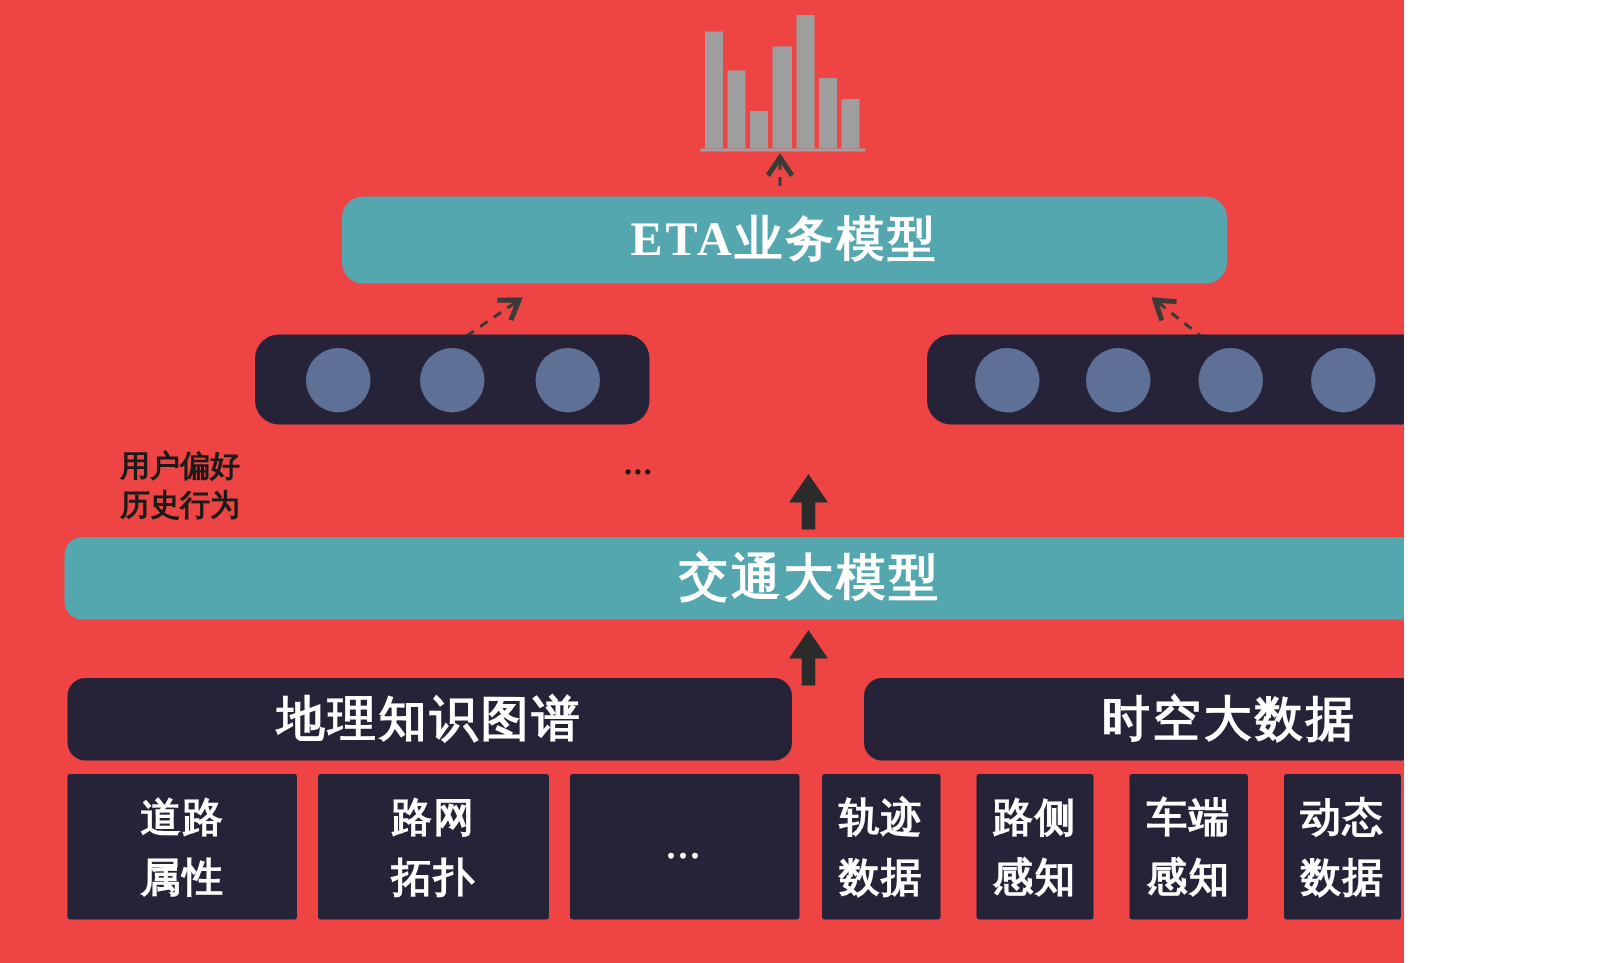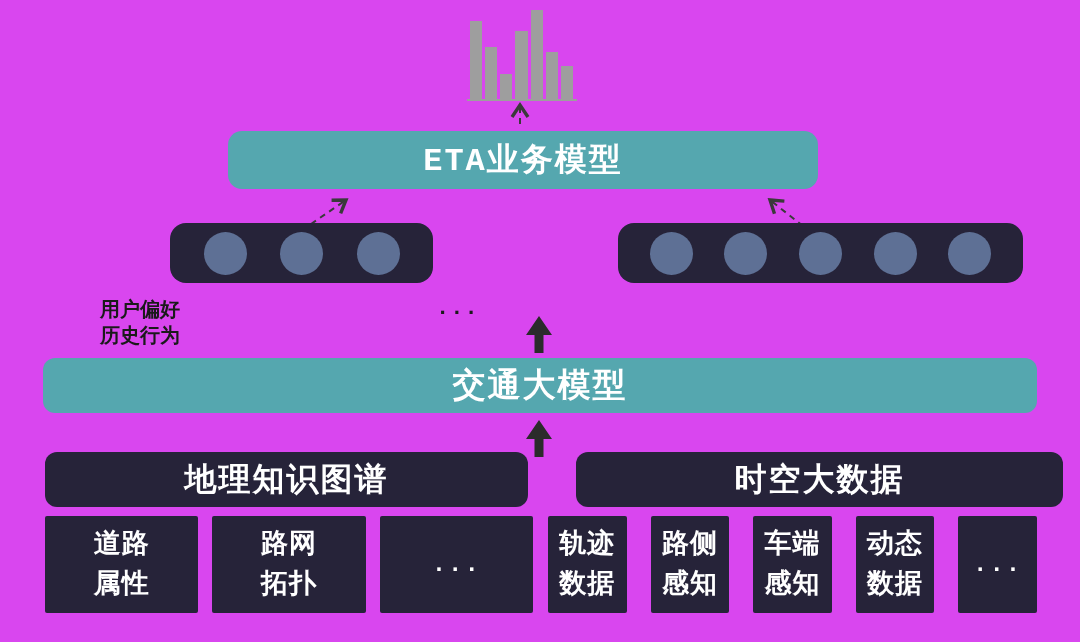--- a/index.html
+++ b/index.html
@@ -1,18 +1,18 @@
 <!DOCTYPE html>
 <html><head>
 <meta charset="utf-8">
 <style>
   html,body{margin:0;padding:0;background:#fff;}
   .canvas{
-    position:relative;width:1080px;height:642px;background:#d946ef;overflow:hidden;
-    font-family:Liberation Mono, monospace;
+    position:relative;width:936px;height:642px;background:#ef4444;overflow:hidden;
+    font-family:Liberation Serif, serif;
   }
   
   .chart-bars{
     position:absolute;left:470px;top:10px;width:103px;height:89px;
     display:flex;align-items:flex-end;gap:3px;
   }
   .vbar{flex:1;background:var(--bargray);}
   .chart-baseline{position:absolute;left:467px;top:99px;width:110px;height:2px;background:var(--bargray);}
   
   .teal-bar{
@@ -23,21 +23,21 @@
   .model-bar{left:43px;top:358px;width:994px;height:55px;border-radius:12px;font-size:33px;}
   
   .token-row{
     position:absolute;background:var(--navy);border-radius:16px;
     display:flex;align-items:center;justify-content:space-evenly;
   }
   .token-left{left:170px;top:223px;width:263px;height:60px;}
   .token-right{left:618px;top:223px;width:405px;height:60px;}
   .circle{width:43px;height:43px;border-radius:50%;background:var(--circle);}
   
-  .lbl{position:absolute;color:#1a1a1a;font-weight:bold;font-size:20px;line-height:26px;margin-left:20px;}
+  .lbl{position:absolute;color:#1a1a1a;font-weight:bold;font-size:20px;line-height:26px;}
   .lbl-left{left:80px;top:298px;}
   .lbl-mid{left:416px;top:296px;font-size:22px;letter-spacing:1px;}
   .lbl-right{left:760px;top:300px;letter-spacing:1px;}
   
   .group-header{
     position:absolute;top:452px;height:55px;background:var(--navy);color:#fff;
     font-weight:bold;font-size:32px;border-radius:12px;letter-spacing:2px;
     display:flex;align-items:center;justify-content:center;
   }
   .gh-left{left:45px;width:483px;}

